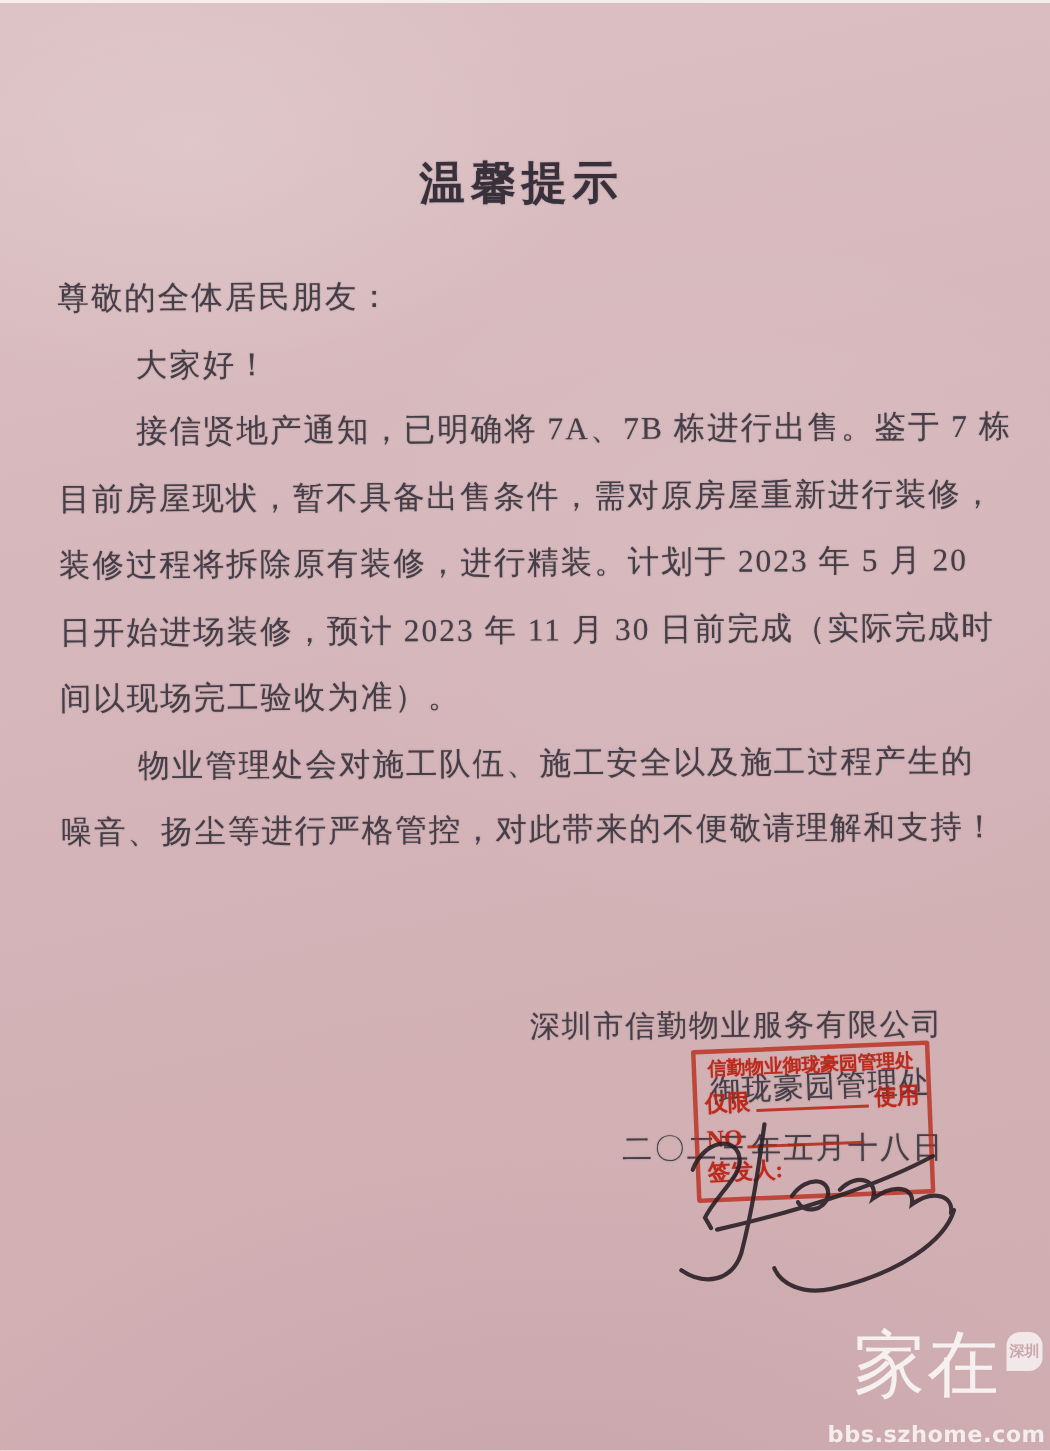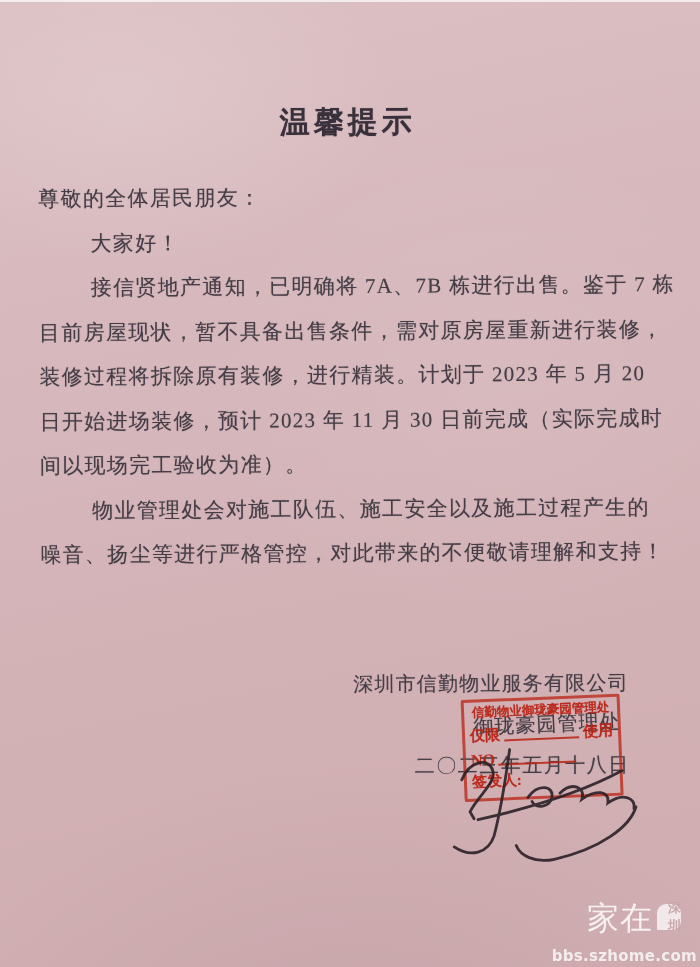--- a/index.html
+++ b/index.html
@@ -39,27 +39,27 @@
   .s2{top:24px;left:5px;right:5px;display:flex;justify-content:space-between;align-items:flex-end;font-size:15px;}
   .s2 .uline{flex:1;margin:0 4px 3px 4px;border-bottom:2px solid rgba(186,35,20,0.85);height:14px;}
   .s3{top:48px;left:5px;display:flex;align-items:flex-end;font-size:16px;}
   .s3 .uline{width:78px;margin:0 0 3px 3px;border-bottom:2px solid rgba(186,35,20,0.85);height:14px;display:inline-block;}
   .s4{top:70px;left:5px;font-size:15px;}
   .signature{position:absolute;left:430px;top:742px;width:240px;height:125px;pointer-events:none;}
   .wm{position:absolute;right:3px;bottom:2px;text-align:right;font-family:"DejaVu Sans","Liberation Sans",sans-serif;}
   .wm-row{display:flex;align-items:flex-start;justify-content:flex-end;}
   .wm-brand{
     font-family:"DejaVu Serif","Liberation Serif",serif;
-    font-size:32px;line-height:1;color:rgba(255,255,255,0.82);letter-spacing:1px;
+    font-size:48px;line-height:1;color:rgba(255,255,255,0.82);letter-spacing:1px;
   }
   .wm-badge{
-    width:24px;height:26px;margin:2px 16px 0 4px;
+    width:24px;height:26px;margin:2px 2px 0 4px;
     background:rgba(255,255,255,0.72);border-radius:9px 9px 9px 0;
     display:flex;align-items:center;justify-content:center;
-    font-size:13px;font-weight:700;color:#c9a6aa;letter-spacing:0;
+    font-size:10px;font-weight:700;color:#c9a6aa;letter-spacing:0;
   }
   .wm-url{font-size:15px;font-weight:700;color:rgba(255,255,255,0.78);letter-spacing:0.3px;margin-top:13px;}
 </style>
 </head>
 <body>
 
 <div class="top-edge"></div>
 
 <div class="sheet">
 

